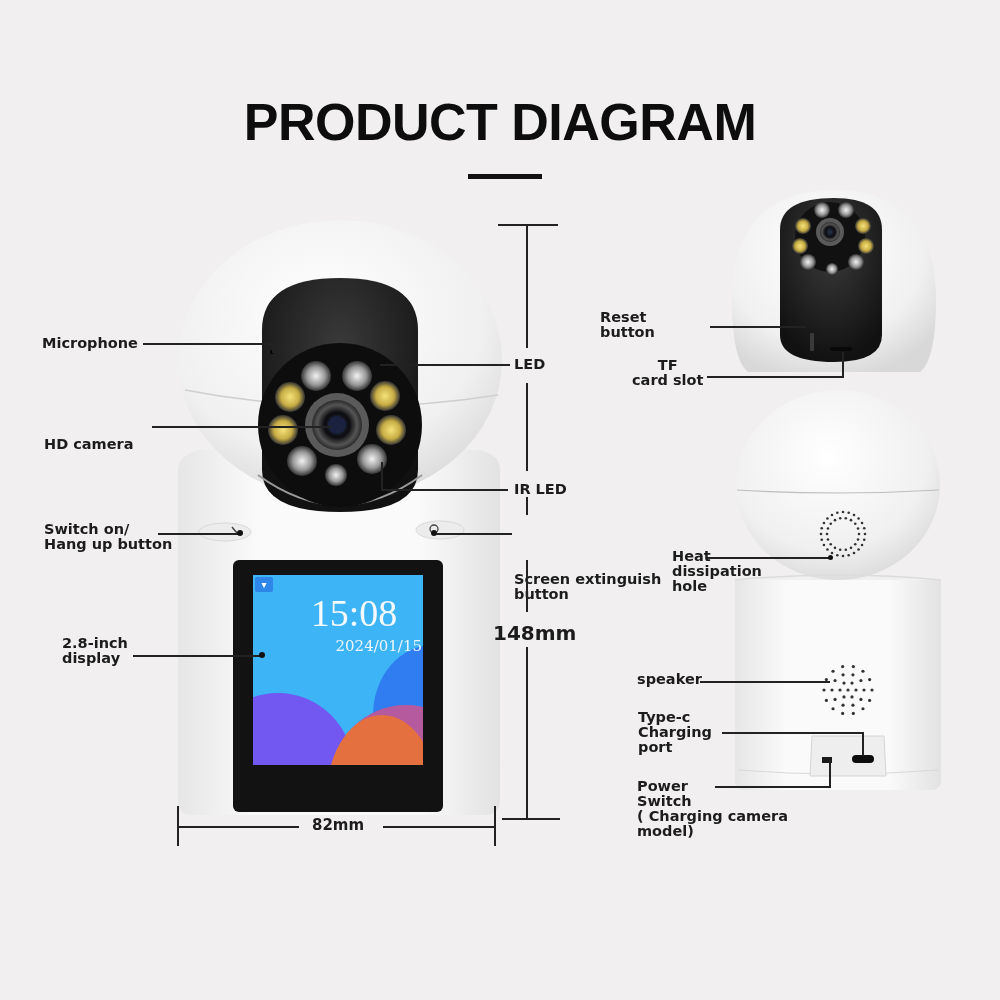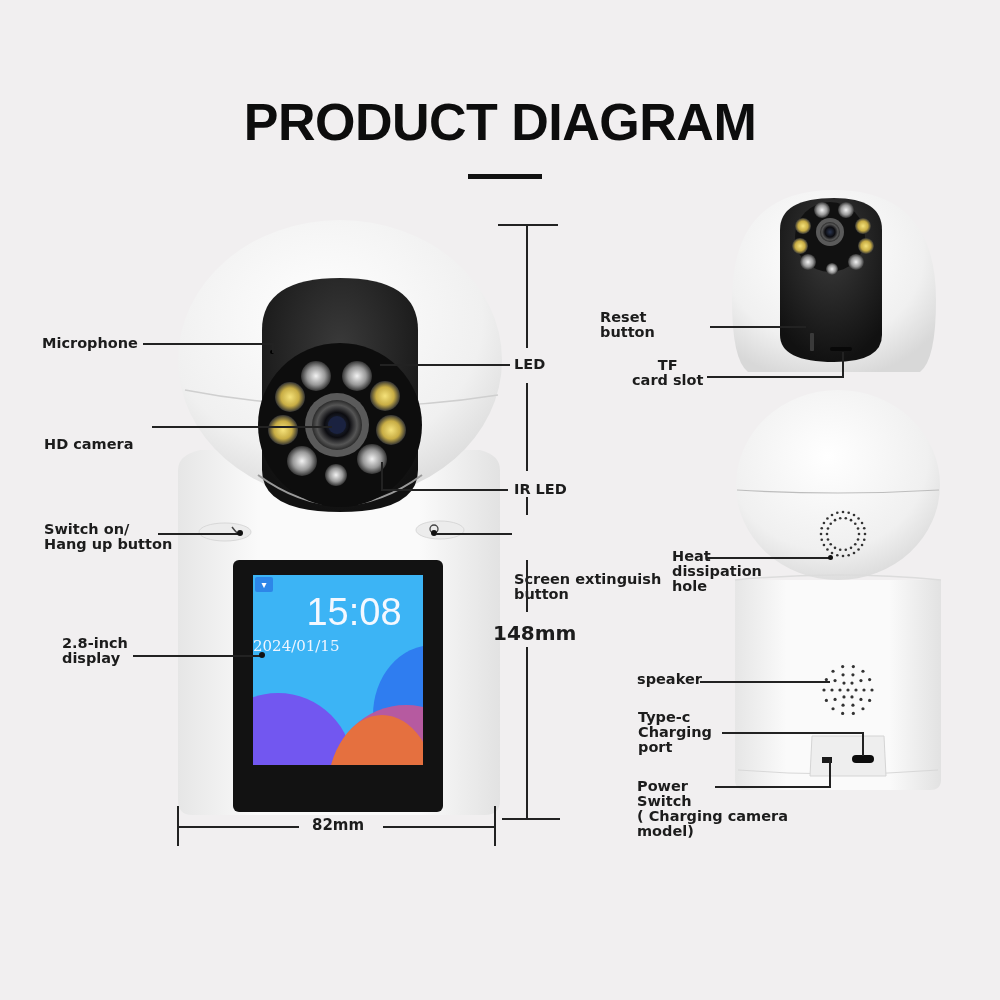--- a/index.html
+++ b/index.html
@@ -11,22 +11,22 @@
   .lbl { position:absolute; font-family:"DejaVu Sans", sans-serif; font-weight:bold; font-size:14.5px; line-height:15px; color:#1c1c1c; white-space:nowrap; }
   .ln { position:absolute; background:#222; }
   .hl { height:2px; }
   .vl { width:2px; }
   .dot { position:absolute; width:6px; height:6px; border-radius:50%; background:#111; }
   svg { position:absolute; left:0; top:0; }
   .screen { position:absolute; left:233px; top:560px; width:210px; height:252px; background:#121212; border-radius:6px; }
   .lcd { position:absolute; left:253px; top:575px; width:170px; height:190px; overflow:hidden;
          background:#3cb4f5; }
   .lcd .time { position:absolute; left:0; width:202px; top:16px; text-align:center;
-               font-family:Liberation Sans, sans-serif; font-size:38px; color:#f4f8ff; }
-  .lcd .date { position:absolute; left:0; width:169px; top:62px; text-align:left;
+               font-family:Liberation Serif, serif; font-size:38px; color:#f4f8ff; }
+  .lcd .date { position:absolute; left:0; width:169px; top:62px; text-align:right;
                font-family:"DejaVu Serif", serif; font-size:15px; color:#eef5ff; }
   .lcd .wifi { position:absolute; left:2px; top:2px; width:18px; height:15px; background:#2d86e8; border-radius:2px;
                color:#fff; font-size:10px; text-align:center; line-height:15px; }
   .blob { position:absolute; border-radius:50%; }
 </style>
 </head>
 <body>
 
 <div class="title">PRODUCT DIAGRAM</div>
 <div class="title-rule"></div>

